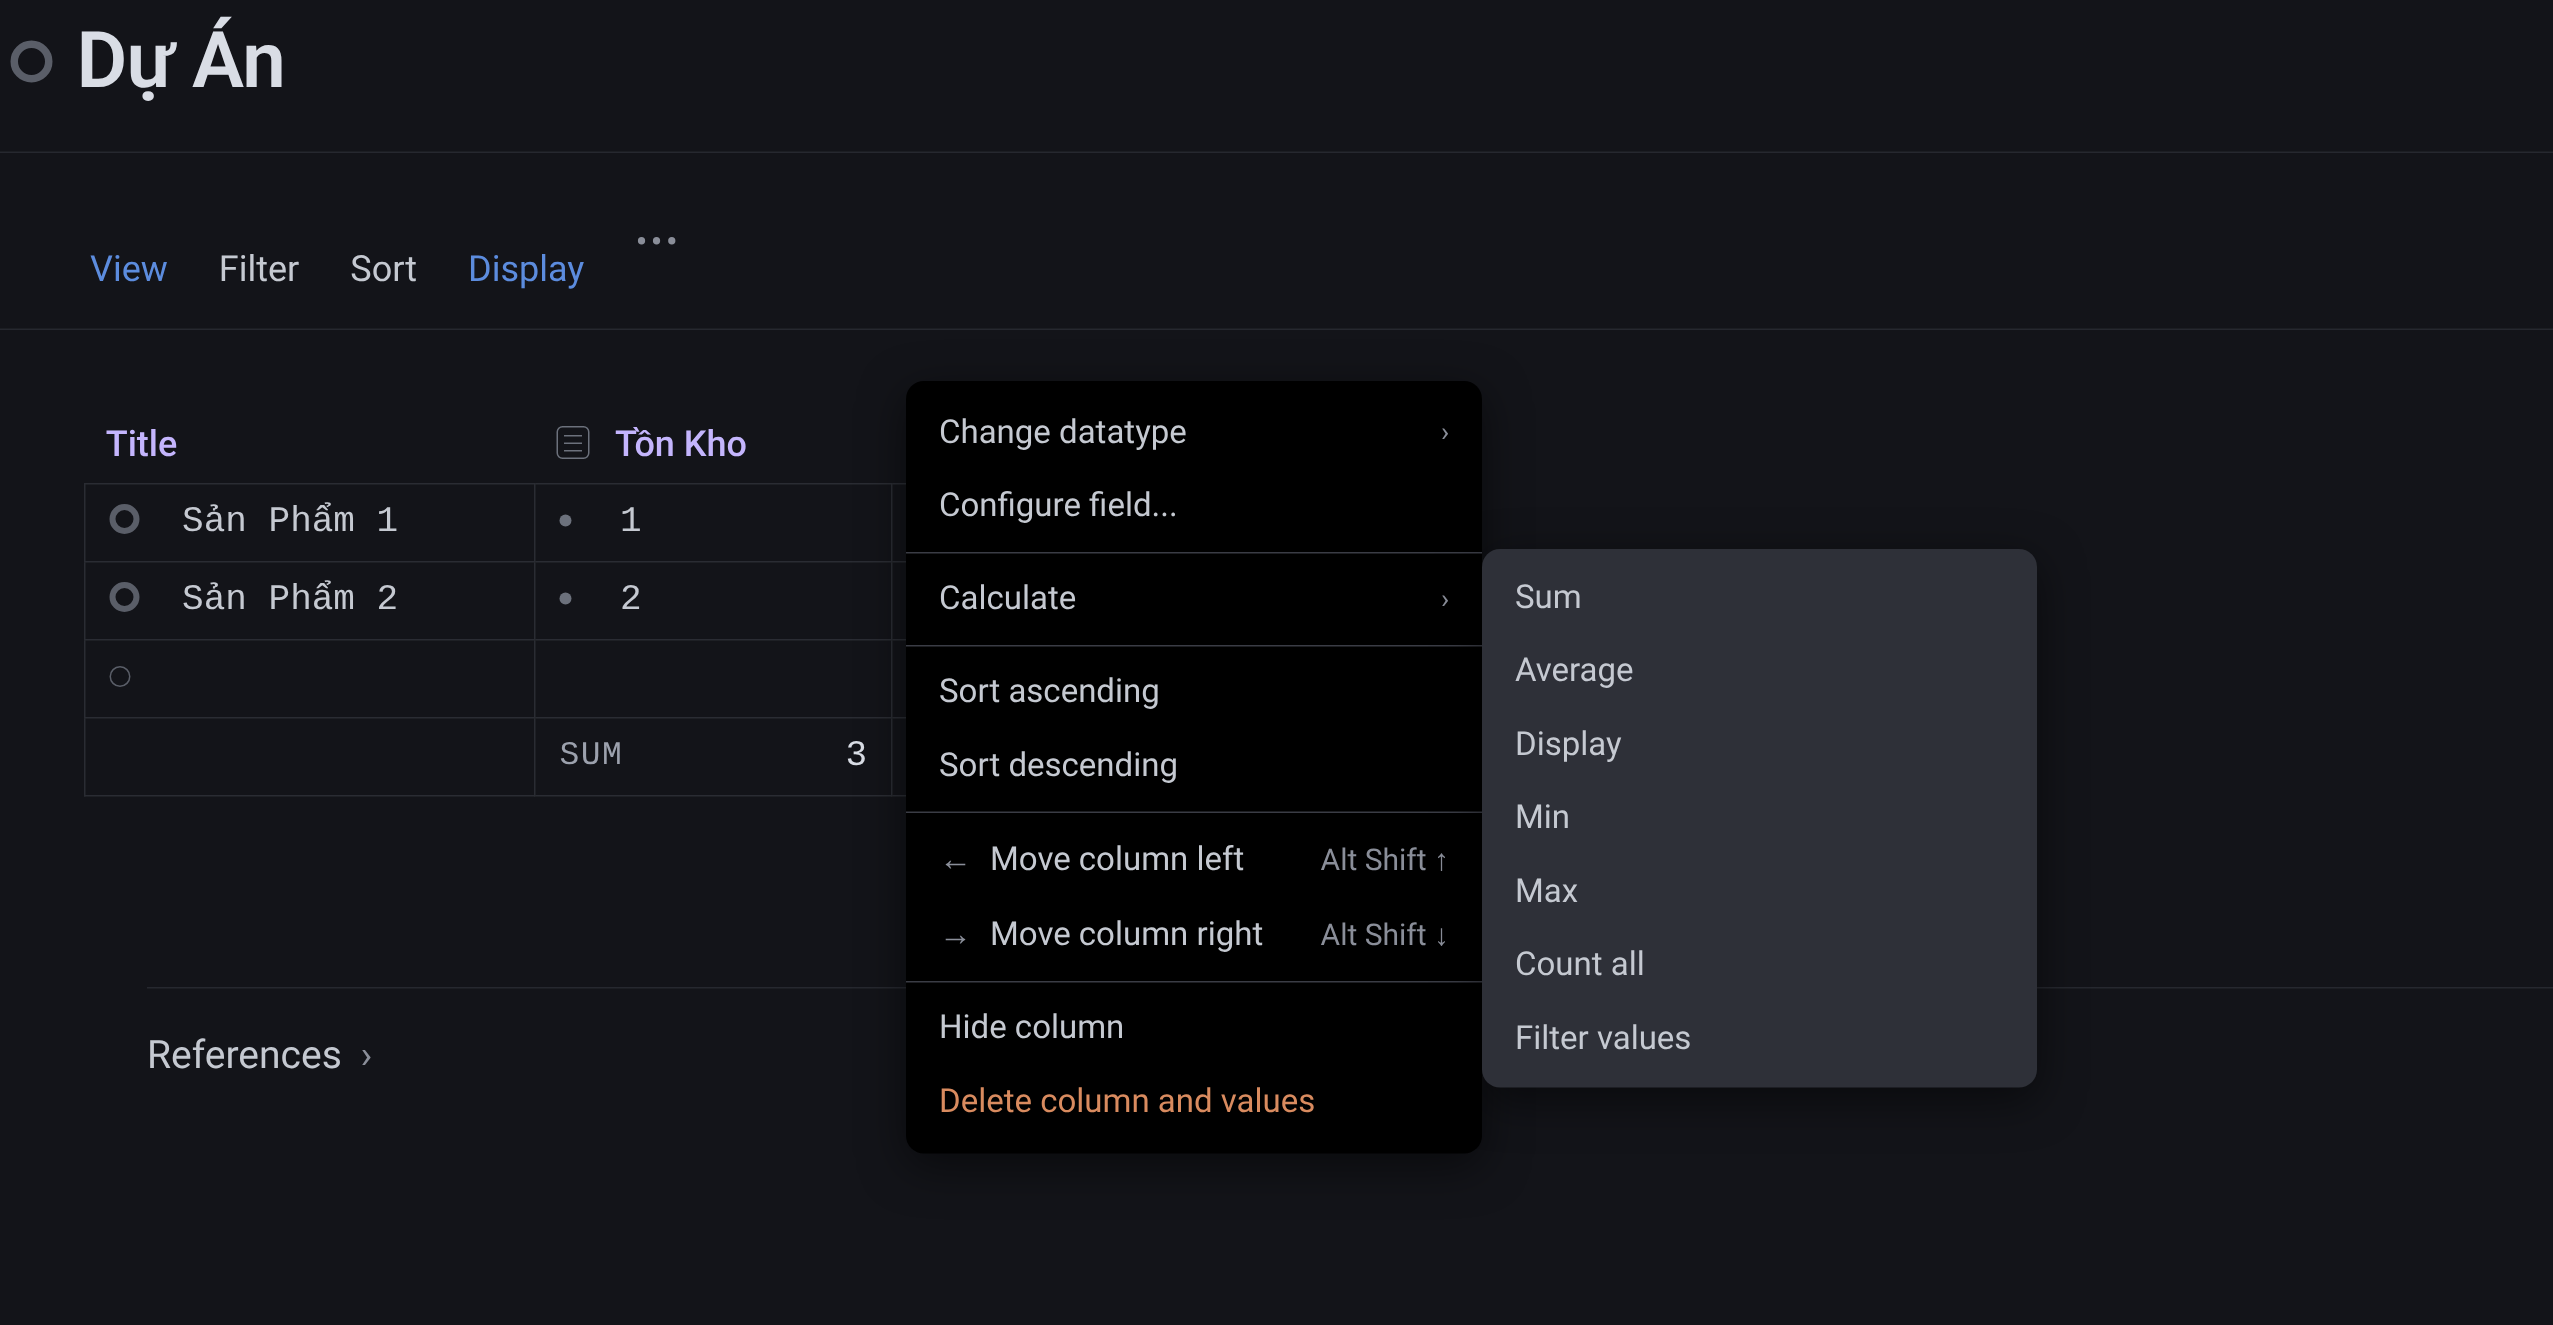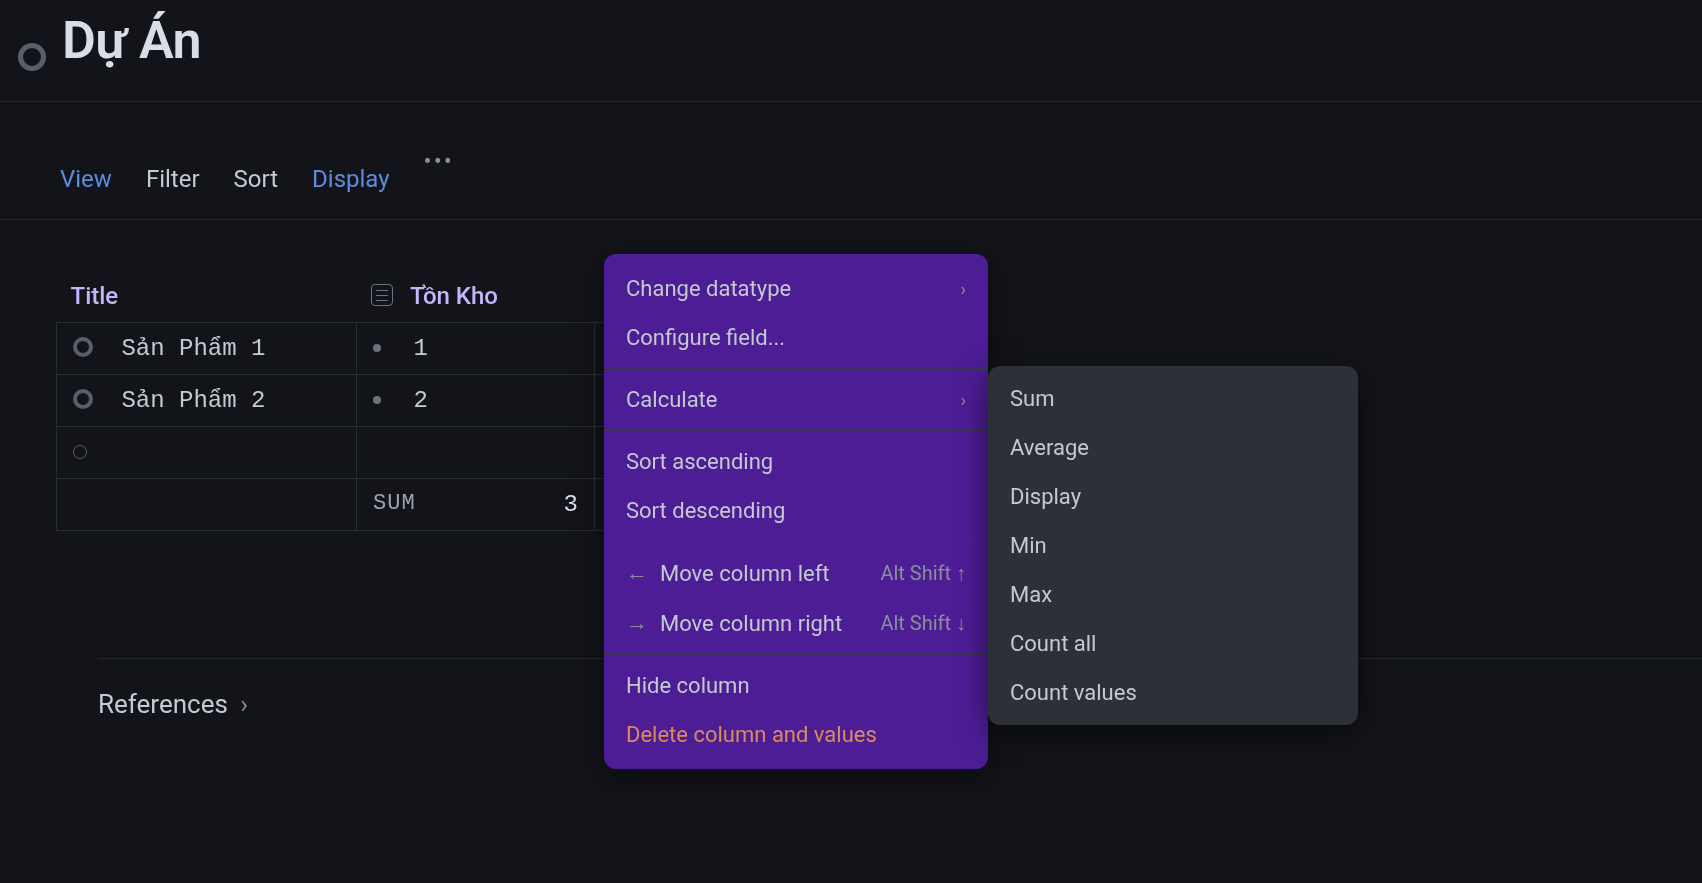--- a/index.html
+++ b/index.html
@@ -11,22 +11,22 @@
     background: #131419;
     color: #c5c9d1;
     font-family: -apple-system, BlinkMacSystemFont, "Segoe UI", Roboto, sans-serif;
     width: 1702px;
     height: 883px;
     overflow: hidden;
     position: relative;
   }
   .header {
     display: flex;
-    align-items: flex-end;
-    padding: 10px 14px 30px 18px;
+    align-items: center;
+    padding: 10px 14px 30px 7px;
     gap: 16px;
   }
   .status-dot {
     width: 28px;
     height: 28px;
     border: 5px solid #5a5e68;
     border-radius: 50%;
     background: #131419;
   }
   .page-title {
@@ -159,21 +159,21 @@
   .ref-chevron {
     margin-left: 6px;
     color: #8a8e99;
   }
   
   .ctx-menu {
     position: absolute;
     top: 254px;
     left: 604px;
     width: 384px;
-    background: #4c1d95;
+    background: #000000;
     border-radius: 12px;
     padding: 10px 0;
     box-shadow: 0 8px 30px rgba(0,0,0,0.5);
   }
   .ctx-item {
     padding: 12px 22px;
     font-size: 22px;
     color: #c5c9d1;
     display: flex;
     align-items: center;
@@ -361,14 +361,14 @@
   </div>
 </div>
 
 <div class="sub-menu">
   <div class="sub-item">Sum</div>
   <div class="sub-item">Average</div>
   <div class="sub-item">Display</div>
   <div class="sub-item">Min</div>
   <div class="sub-item">Max</div>
   <div class="sub-item">Count all</div>
-  <div class="sub-item">Count values</div>
+  <div class="sub-item">Filter values</div>
 </div>
 
 </body></html>

